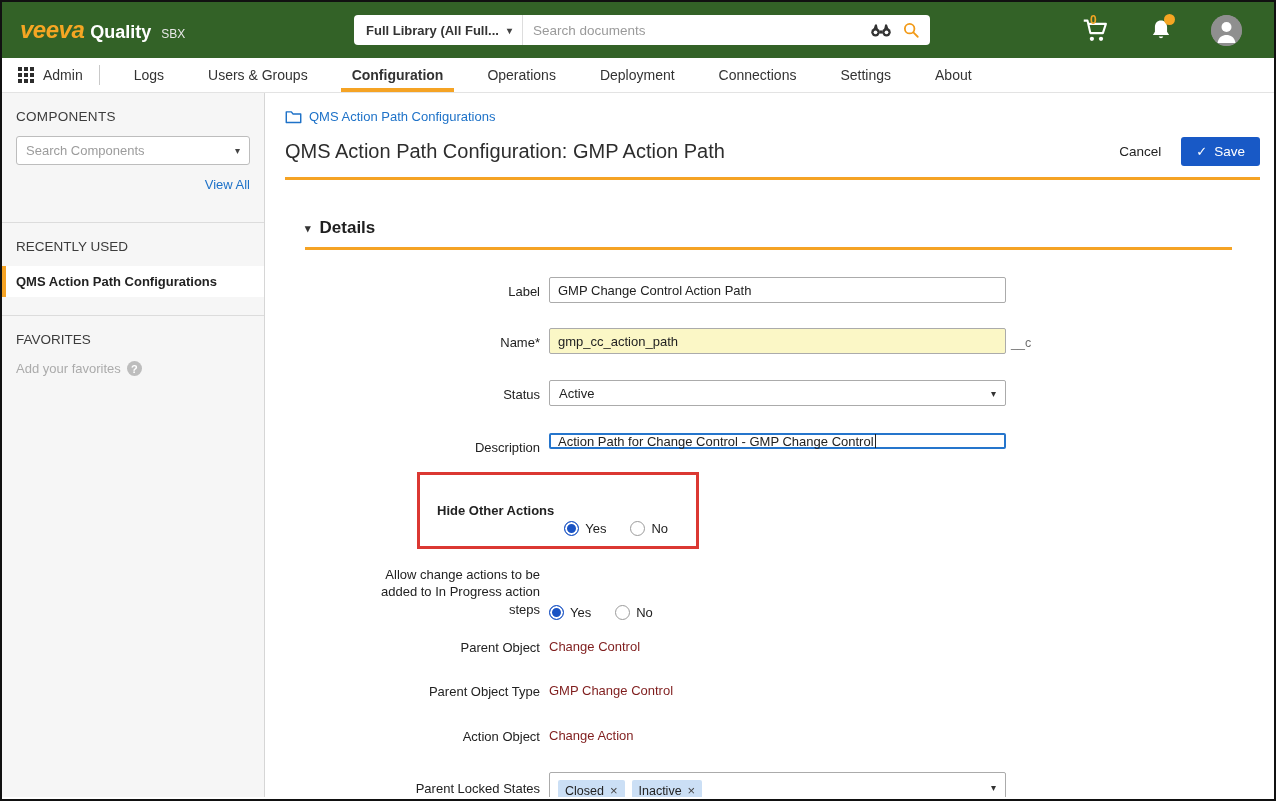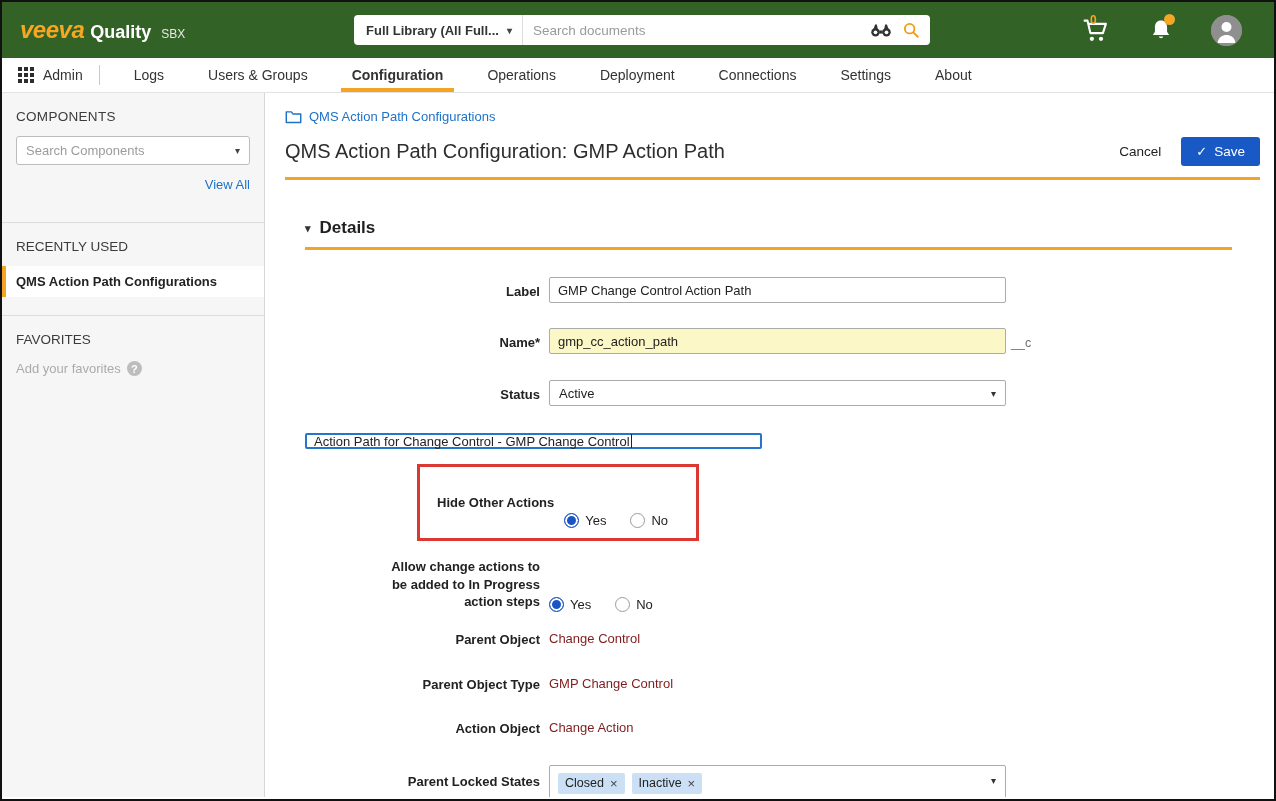--- a/index.html
+++ b/index.html
@@ -78,21 +78,21 @@
   .save-check { font-size:13px; }
   .title-hr { height:3px; background:#F5A324; margin-top:11px; }
 
   .details { margin:38px 28px 0 20px; }
   .details-head { display:flex; align-items:center; gap:9px; font-size:17px; font-weight:bold; color:#1f1f1f; cursor:pointer; }
   .collapse-caret { font-size:11px; color:#333; }
   .details-hr { height:3px; background:#F5A324; margin-top:9px; }
 
   .form { margin-top:27px; font-size:13px; }
   .row { display:flex; align-items:flex-start; }
-  .lbl { width:244px; padding-right:9px; text-align:right; font-weight:bold; color:#222; padding-top:6px; flex-shrink:0; line-height:1.35; }
+  .lbl { width:244px; padding-right:9px; text-align:right; font-weight:normal; color:#222; padding-top:6px; flex-shrink:0; line-height:1.35; }
   .lbl.ro { padding-top:0; }
   .lbl .wrap { display:inline-block; max-width:164px; }
   .ctl { display:flex; align-items:center; }
   .txt { width:457px; height:26px; border:1px solid #ababab; border-radius:2px; padding:0 8px; font-size:13px; color:#222; font-family:inherit; outline:none; }
   .txt.name-field { background:#FBF7C6; }
   .suffix { color:#6f6f6f; font-size:12.5px; margin-left:5px; align-self:flex-end; padding-bottom:4px; }
   .selectbox { width:457px; height:26px; border:1px solid #ababab; border-radius:2px; background:#fff; display:flex; align-items:center; justify-content:space-between; padding:0 9px; cursor:pointer; }
   .dd-caret { font-size:10px; color:#333; }
   .descbox { width:457px; height:16px; border:2px solid #2575CC; border-radius:2px; display:flex; align-items:center; padding:0 7px; background:#fff; }
   .text-cursor { display:inline-block; width:1px; height:14px; background:#222; margin-left:1px; }
@@ -275,20 +275,21 @@
           <div class="lbl">Status</div>
           <div class="ctl">
             <div class="selectbox">
               <span>Active</span>
               <span class="dd-caret">▾</span>
             </div>
           </div>
         </div>
 
         <div class="row mb4">
+          <div class="lbl">Description</div>
           <div class="ctl">
             <div class="descbox">
               <span>Action Path for Change Control - GMP Change Control</span>
               <span class="text-cursor"></span>
             </div>
           </div>
         </div>
 
         <div class="row mb5">
           <div class="redbox">

